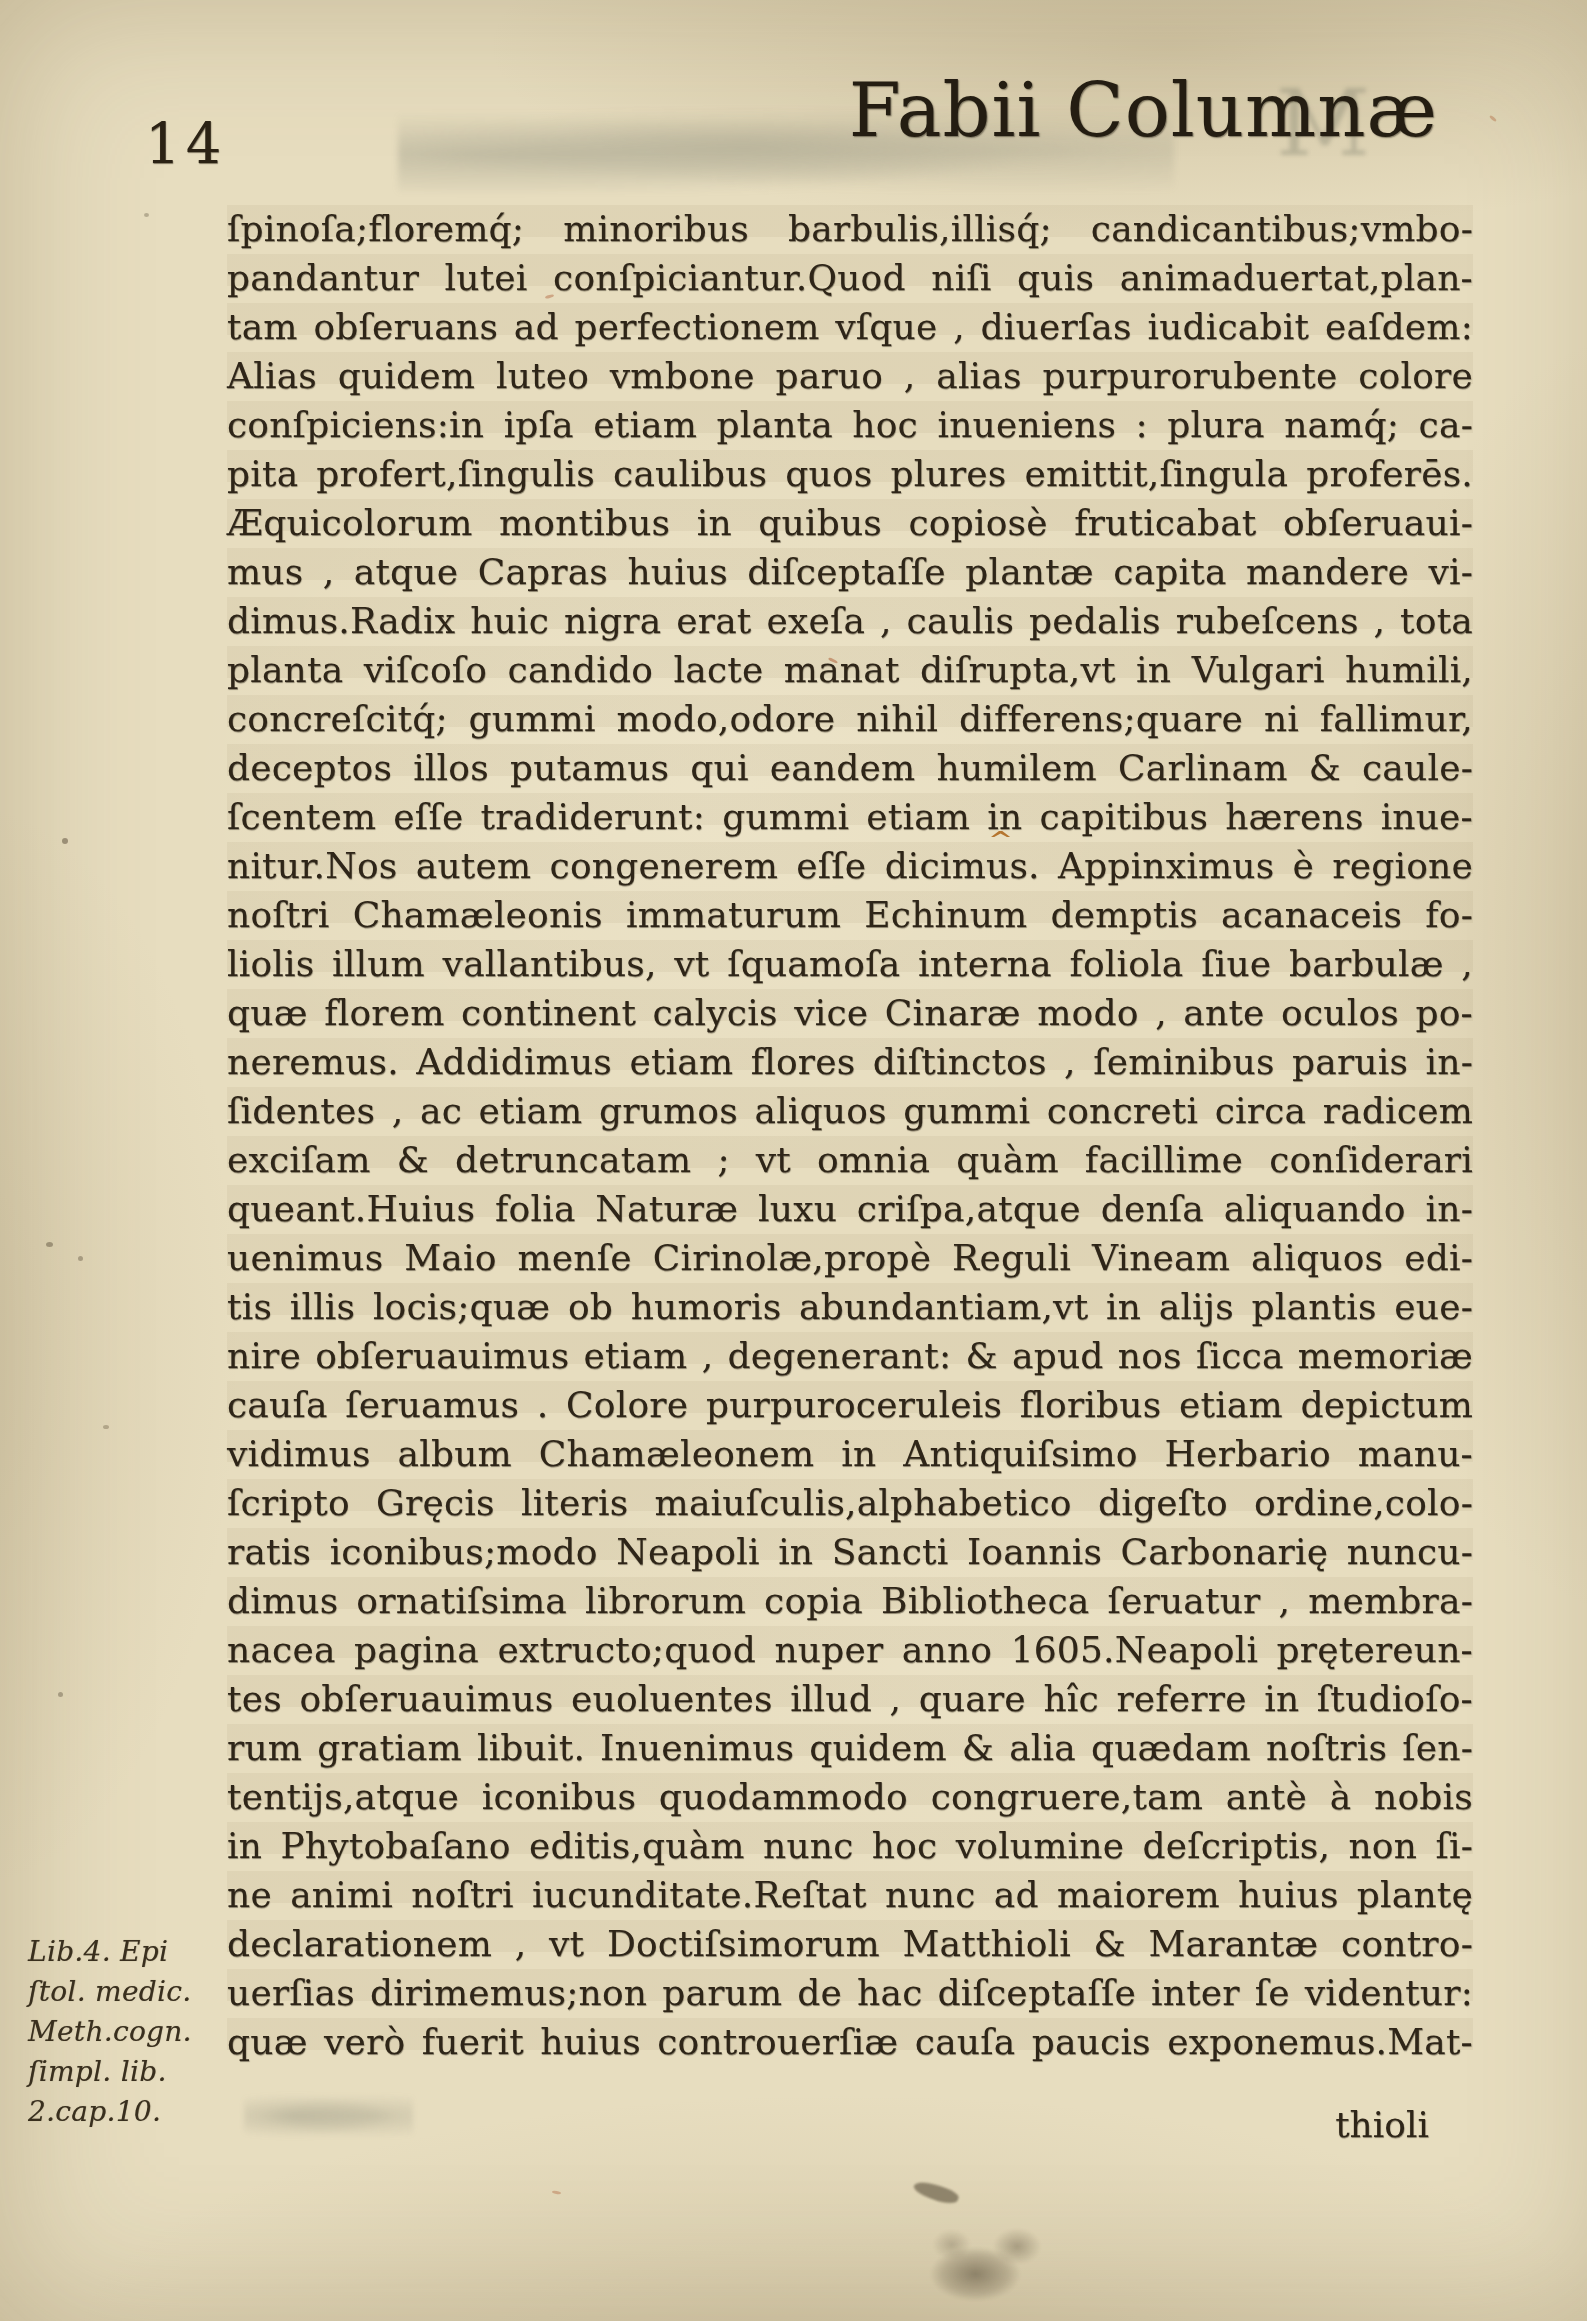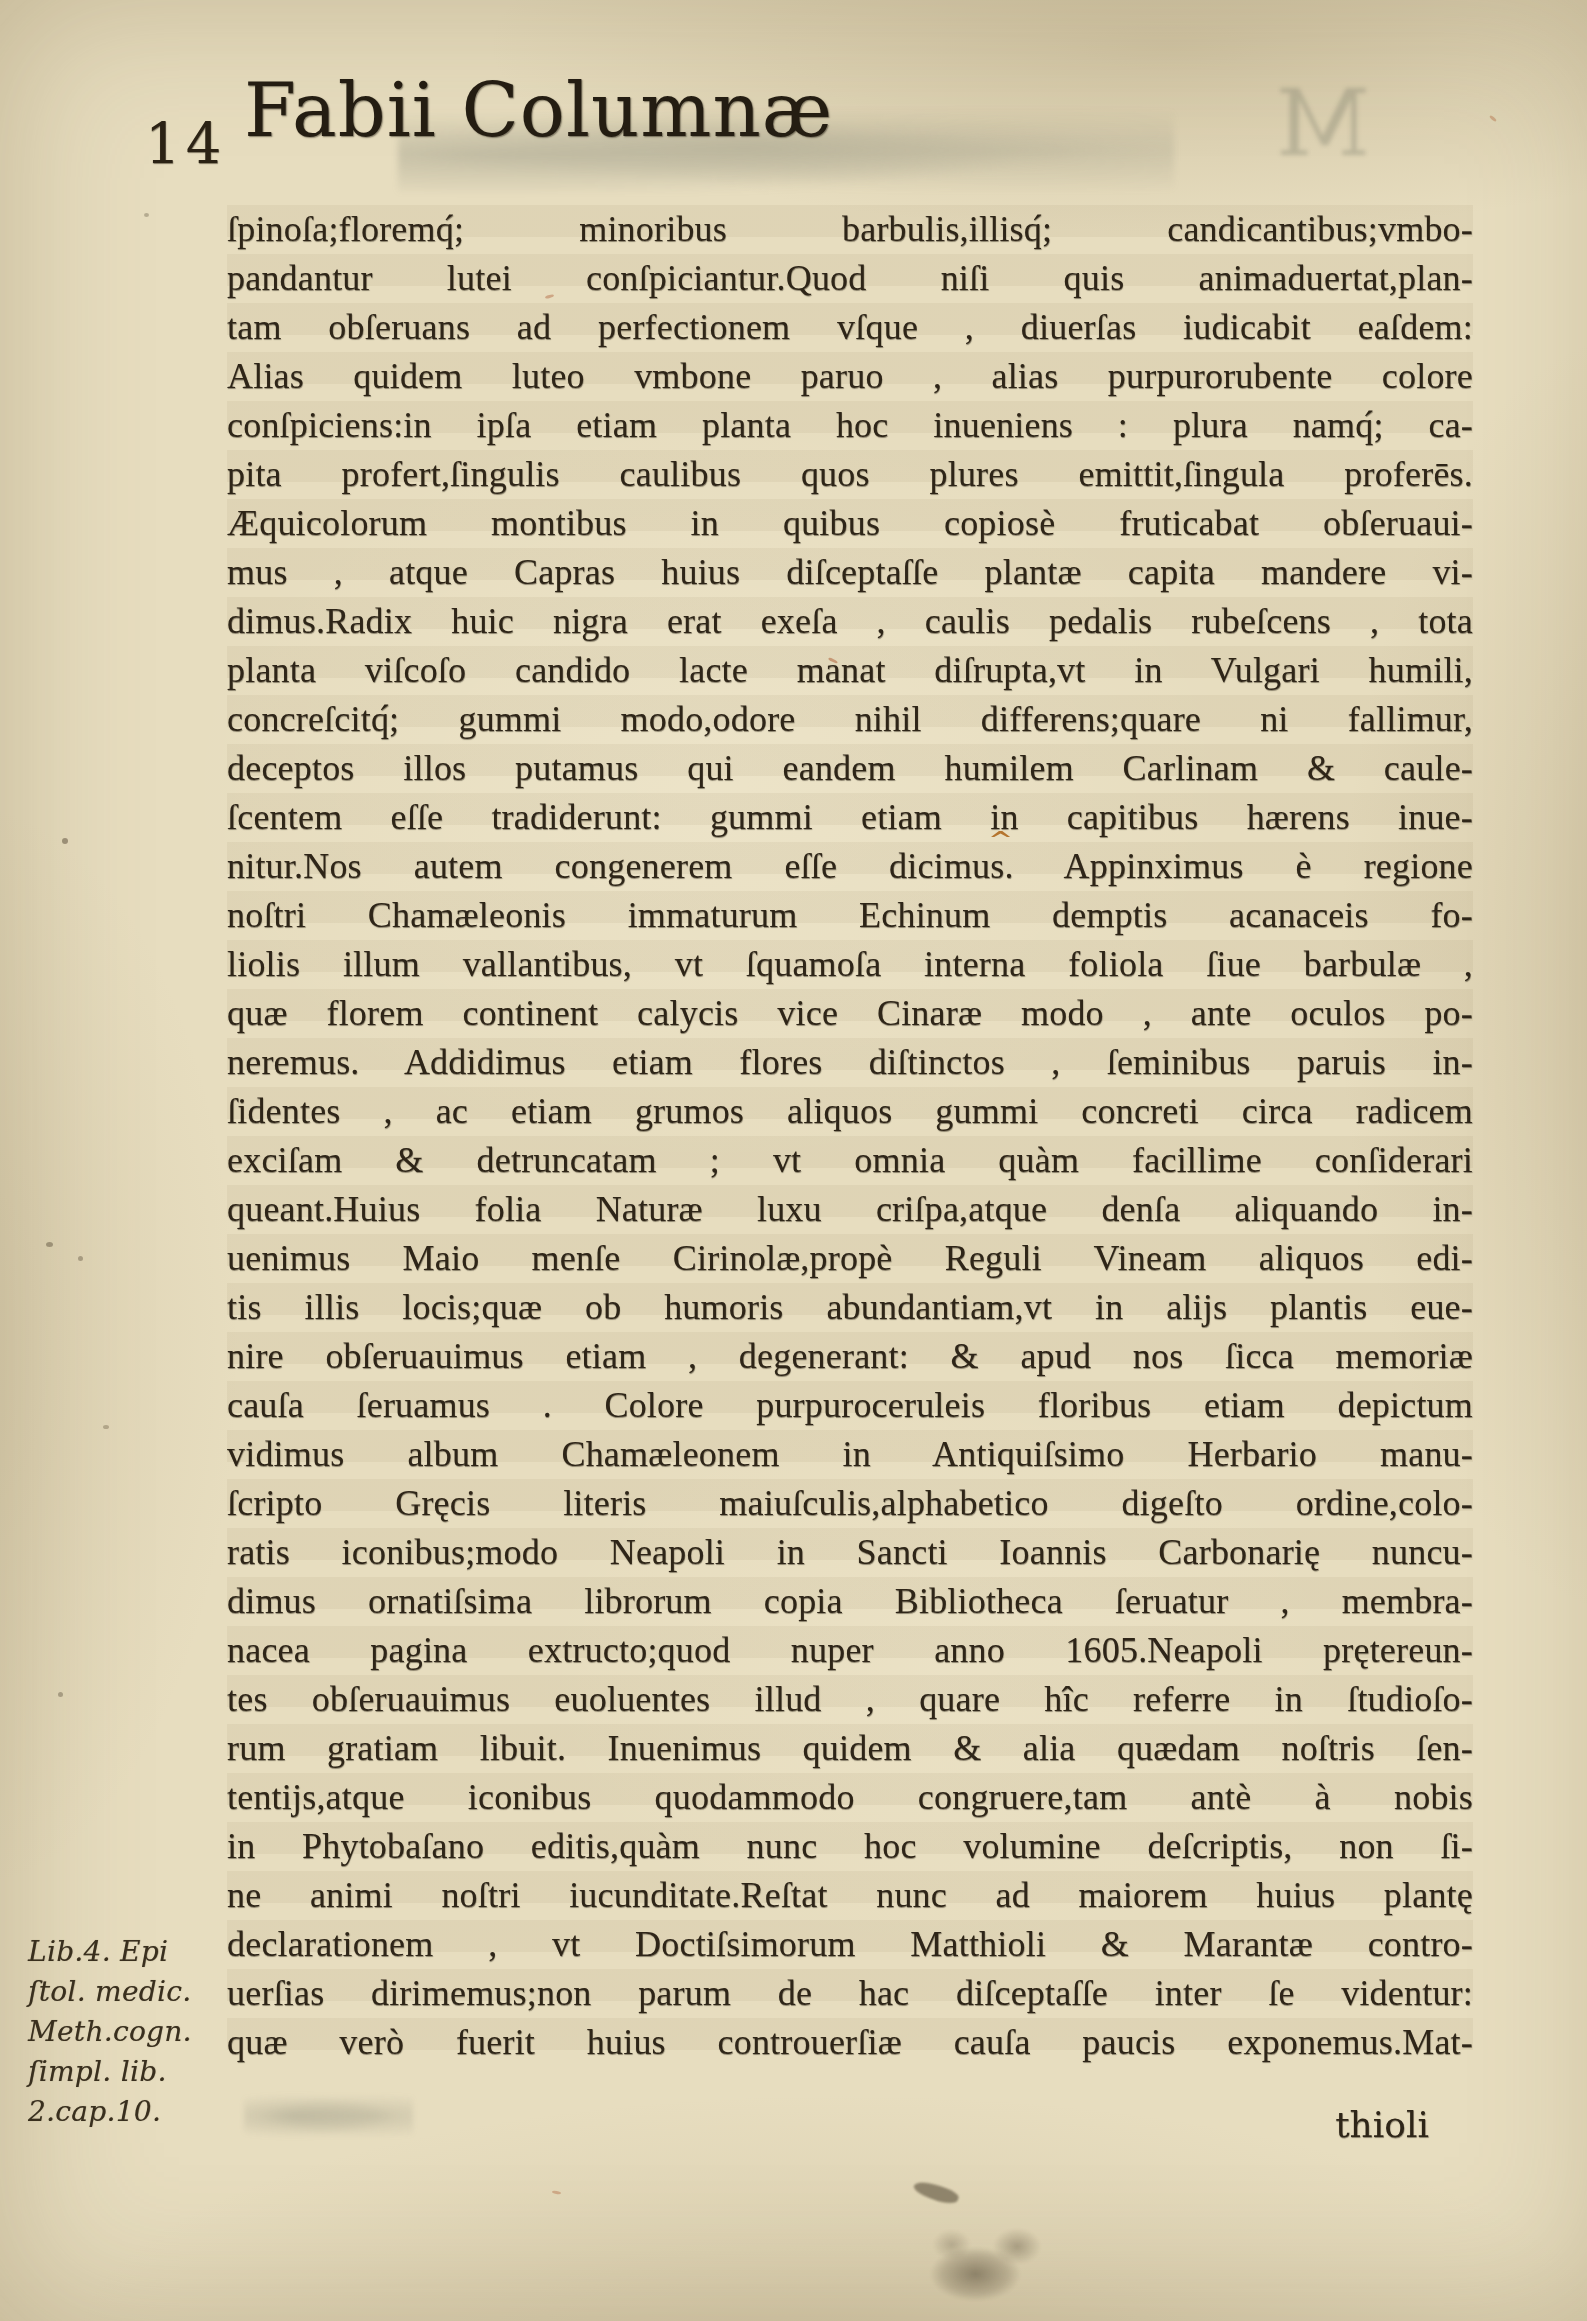--- a/index.html
+++ b/index.html
@@ -22,21 +22,21 @@
     color:#2e2518;
     padding-left:36px;
   }
   .page-number {
     position:absolute; left:145px; top:111px;
     font-size:56px; letter-spacing:5px; color:#2b2214;
     text-shadow:0.6px 0.8px 1px rgba(43,34,20,0.55);
   }
   .running-head {
     position:absolute; left:244px; top:66px; width:1194px;
-    text-align:left; font-size:75px; letter-spacing:1px;
+    text-align:right; font-size:75px; letter-spacing:1px;
     color:#241d12; text-shadow:1px 1.2px 1.4px rgba(36,29,18,0.5);
     white-space:nowrap;
   }
   
   .ghost-head {
     position:absolute; left:398px; top:100px; width:776px; height:92px;
     background:
       radial-gradient(ellipse at 12% 60%, rgba(118,121,106,0.30), transparent 55%),
       radial-gradient(ellipse at 45% 50%, rgba(118,121,106,0.16), transparent 60%),
       radial-gradient(ellipse at 80% 55%, rgba(118,121,106,0.20), transparent 60%);
@@ -53,21 +53,20 @@
       radial-gradient(ellipse at 30% 50%, rgba(112,115,100,0.28), transparent 60%),
       radial-gradient(ellipse at 75% 50%, rgba(112,115,100,0.22), transparent 60%);
     filter:blur(2.5px);
   }
   .text-block {
     position:absolute; left:227px; top:205px; width:1246px;
     background-image:repeating-linear-gradient(
       to bottom,
       rgba(150,132,95,0.10) 0px, rgba(150,132,95,0.10) 32px,
       rgba(150,132,95,0.0) 32px, rgba(150,132,95,0.0) 49px);
-    font-family:Liberation Serif, serif;
   }
   .line {
     height:49px; line-height:48px;
     font-size:36px; letter-spacing:0.2px; word-spacing:1px;
     text-align:justify; text-align-last:justify;
     white-space:nowrap;
     color:#2e2518;
     text-shadow:0.4px 0.5px 0.8px rgba(46,37,24,0.5);
   }
   .catchword-row {

